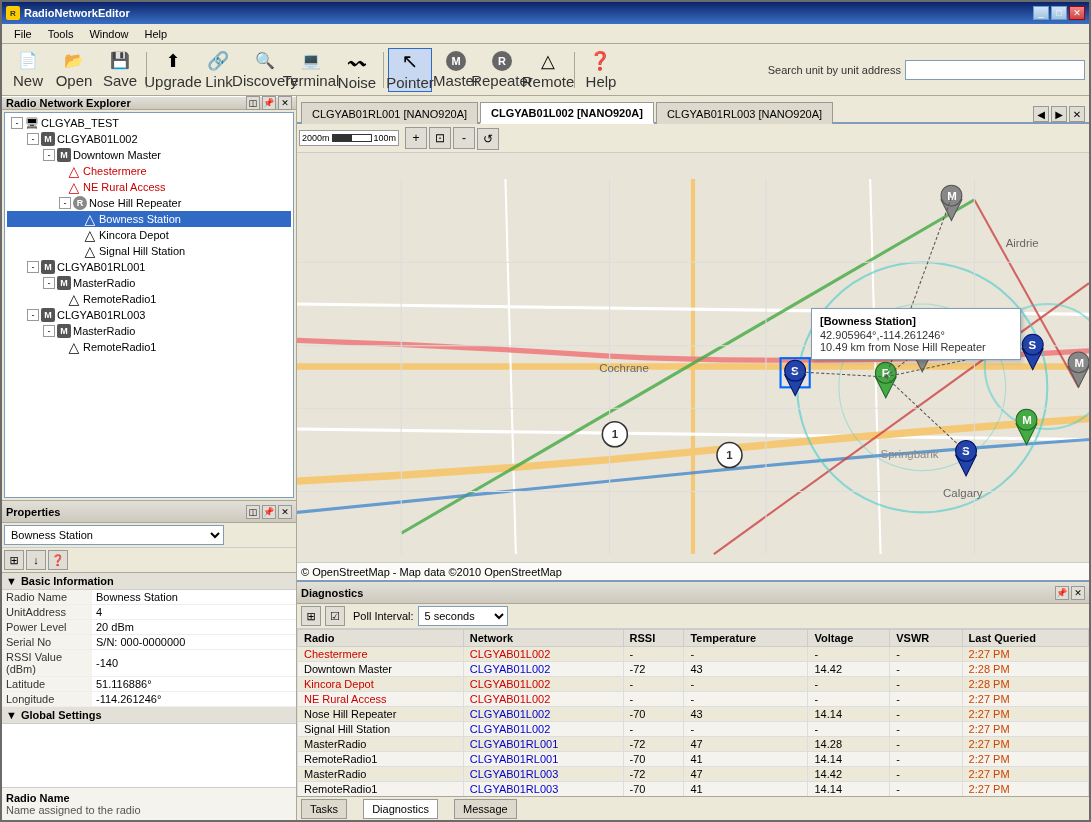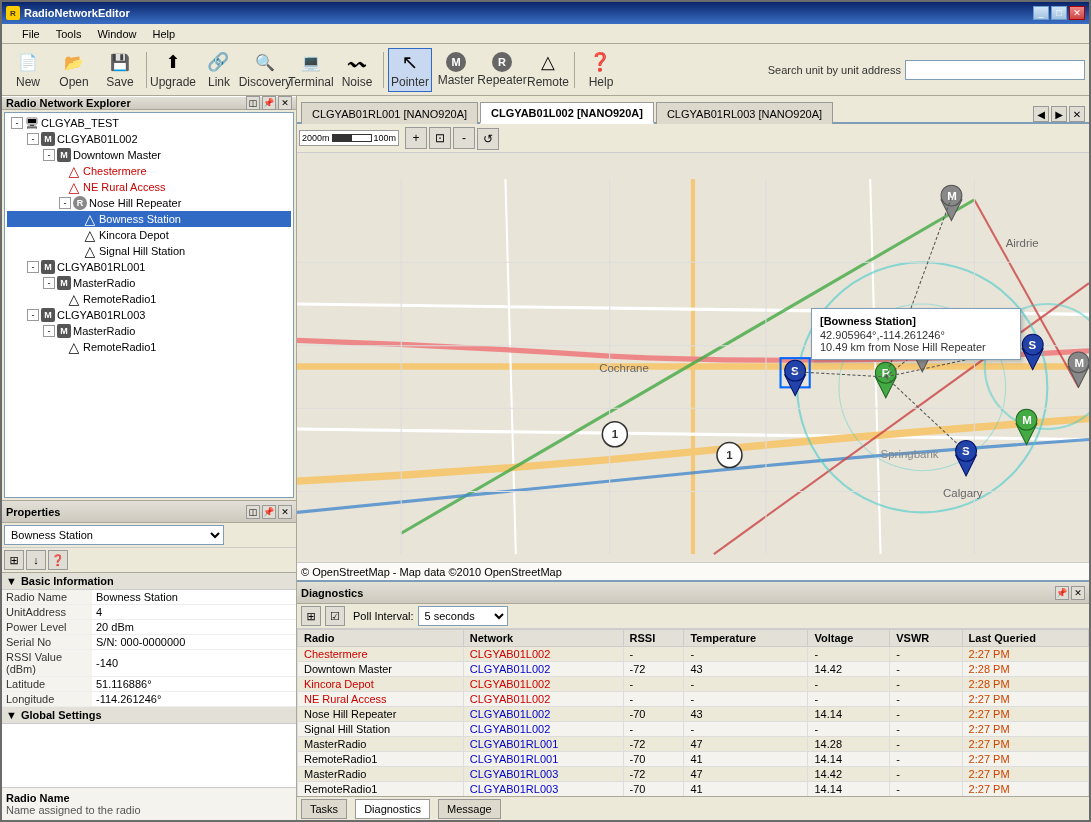--- a/index.html
+++ b/index.html
@@ -8,30 +8,30 @@
     
     .window { border: 2px solid #6b6b6b; background: #ece9d8; width: 1091px; height: 822px; display: flex; flex-direction: column; }
     .title-bar { background: linear-gradient(to bottom, #0a246a, #3a6fc4); color: white; height: 22px; display: flex; align-items: center; justify-content: space-between; padding: 0 4px; }
     .title-bar-left { display: flex; align-items: center; gap: 4px; font-size: 11px; font-weight: bold; }
     .title-icon { width: 14px; height: 14px; background: #ffcc00; border-radius: 2px; display: flex; align-items: center; justify-content: center; font-size: 8px; color: #333; }
     .title-buttons { display: flex; gap: 2px; }
     .title-btn { width: 16px; height: 14px; border: 1px solid #6b9bcc; background: linear-gradient(to bottom, #d0e4f7, #a0c0e0); cursor: pointer; display: flex; align-items: center; justify-content: center; font-size: 9px; }
     .title-btn.close { background: linear-gradient(to bottom, #e88, #c44); border-color: #a00; color: white; }
 
     
-    .menu-bar { background: #ece9d8; height: 20px; display: flex; align-items: center; padding: 0 12px; border-bottom: 1px solid #aca899; }
+    .menu-bar { background: #ece9d8; height: 20px; display: flex; align-items: center; padding: 0 4px; border-bottom: 1px solid #aca899; }
     .menu-item { padding: 2px 8px; cursor: pointer; font-size: 11px; }
 
     
     .toolbar { background: #ece9d8; height: 52px; display: flex; align-items: center; padding: 2px 4px; border-bottom: 1px solid #aca899; gap: 2px; }
     .toolbar-sep { width: 1px; height: 36px; background: #aca899; margin: 0 2px; }
     .tool-btn { display: flex; flex-direction: column; align-items: center; justify-content: center; width: 44px; height: 44px; cursor: pointer; border: 1px solid transparent; padding: 2px; gap: 1px; }
     .tool-btn.active { border: 1px solid #316ac5; background: #c8d8f0; }
     .tool-icon { width: 24px; height: 24px; display: flex; align-items: center; justify-content: center; font-size: 16px; }
-    .tool-label { font-size: 12px; color: #333; text-align: center; }
+    .tool-label { font-size: 15px; color: #333; text-align: center; }
     .search-area { margin-left: auto; display: flex; align-items: center; gap: 4px; }
     .search-label { font-size: 11px; color: #333; }
     .search-input { width: 180px; height: 20px; border: 1px solid #7f9db9; background: white; padding: 0 4px; font-size: 11px; }
 
     
     .main-content { display: flex; flex: 1; overflow: hidden; }
 
     
     .left-panel { width: 295px; display: flex; flex-direction: column; border-right: 1px solid #aca899; }
     .panel-header { background: linear-gradient(to bottom, #e3e0d8, #cdc9be); border-bottom: 1px solid #aca899; border-top: 1px solid #fff; padding: 2px 4px; display: flex; align-items: center; justify-content: space-between; height: 14px; }
@@ -92,21 +92,21 @@
     .diag-header { background: linear-gradient(to bottom, #e3e0d8, #cdc9be); border-bottom: 1px solid #aca899; padding: 2px 4px; display: flex; align-items: center; justify-content: space-between; height: 22px; }
     .diag-title { font-size: 11px; font-weight: bold; }
     .diag-toolbar { background: #ece9d8; padding: 2px 4px; display: flex; align-items: center; gap: 4px; border-bottom: 1px solid #ccc; }
     .diag-select { height: 20px; border: 1px solid #7f9db9; background: white; font-size: 11px; padding: 0 2px; }
     .diag-table-container { flex: 1; overflow-y: auto; }
     .diag-table { width: 100%; border-collapse: collapse; }
     .diag-table th { background: #e3e0d8; border: 1px solid #ccc; padding: 2px 6px; font-size: 11px; text-align: left; position: sticky; top: 0; }
     .diag-table td { border: 1px solid #ddd; padding: 1px 6px; font-size: 11px; }
     .diag-table tr:nth-child(even) td { background: #f5f3ee; }
     .diag-table td.red { color: #cc0000; }
-    .diag-footer { background: #ece9d8; border-top: 1px solid #aca899; height: 24px; display: flex; align-items: center; padding: 0 4px; gap: 8px; }
+    .diag-footer { background: #ece9d8; border-top: 1px solid #aca899; height: 24px; display: flex; align-items: center; padding: 0 4px; gap: 16px; }
     .diag-tab { height: 20px; padding: 0 8px; border: 1px solid #999; background: #ddd9cc; cursor: pointer; display: flex; align-items: center; font-size: 11px; }
     .diag-tab.active { background: white; }
 
     
     ::-webkit-scrollbar { width: 12px; height: 12px; }
     ::-webkit-scrollbar-track { background: #e0ddd5; }
     ::-webkit-scrollbar-thumb { background: #b0aaa0; border: 1px solid #999; }
   </style>
 </head>
 <body>

